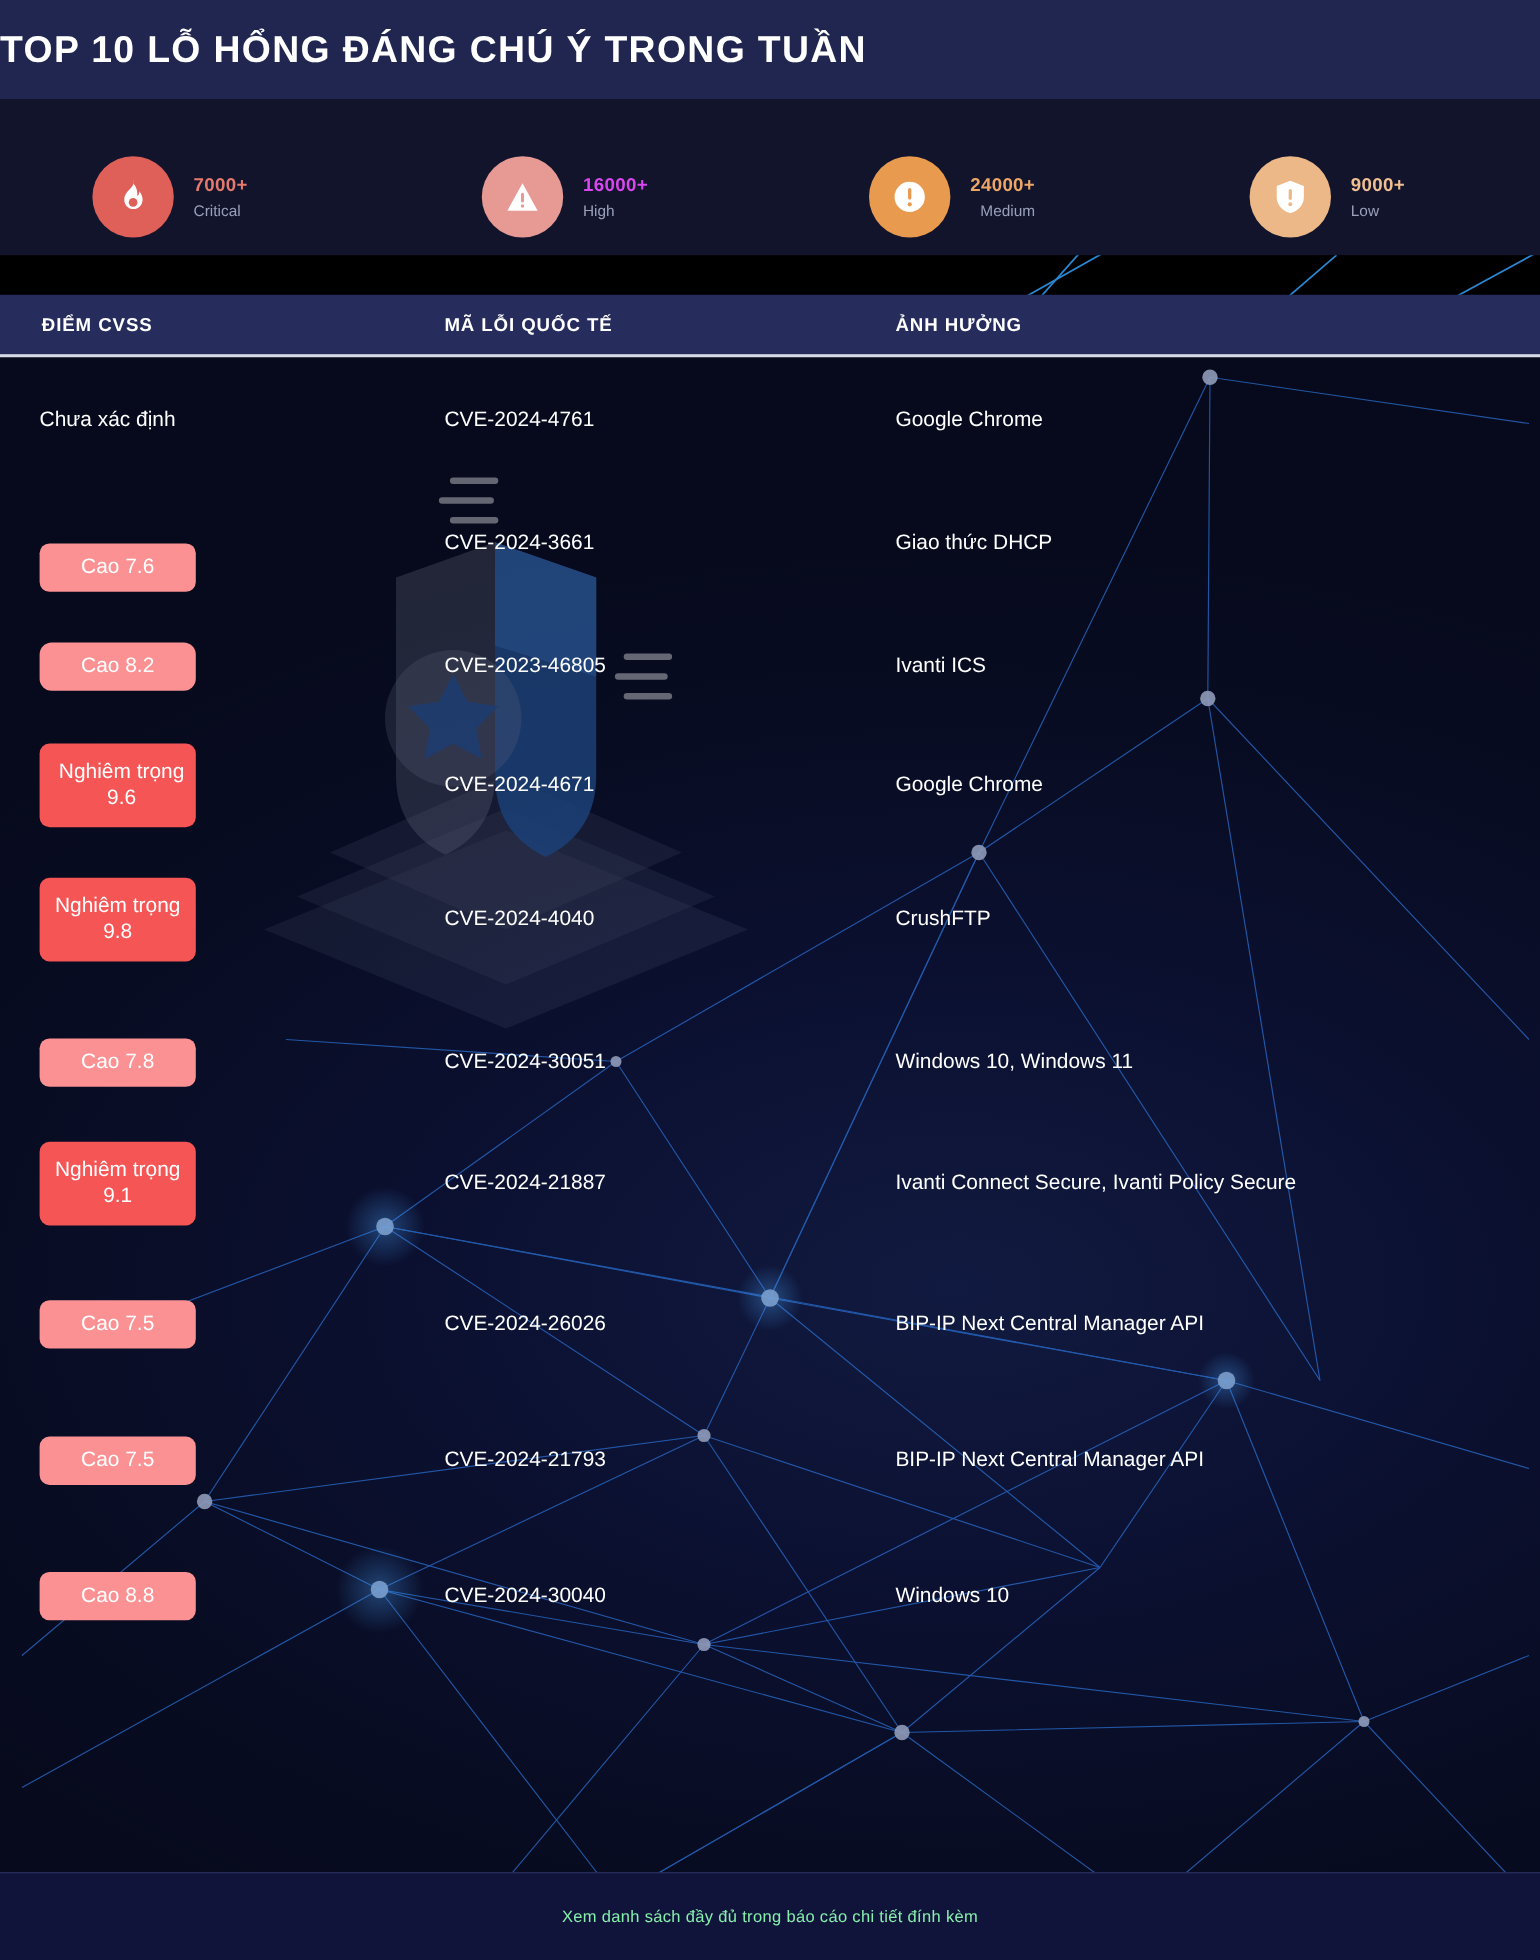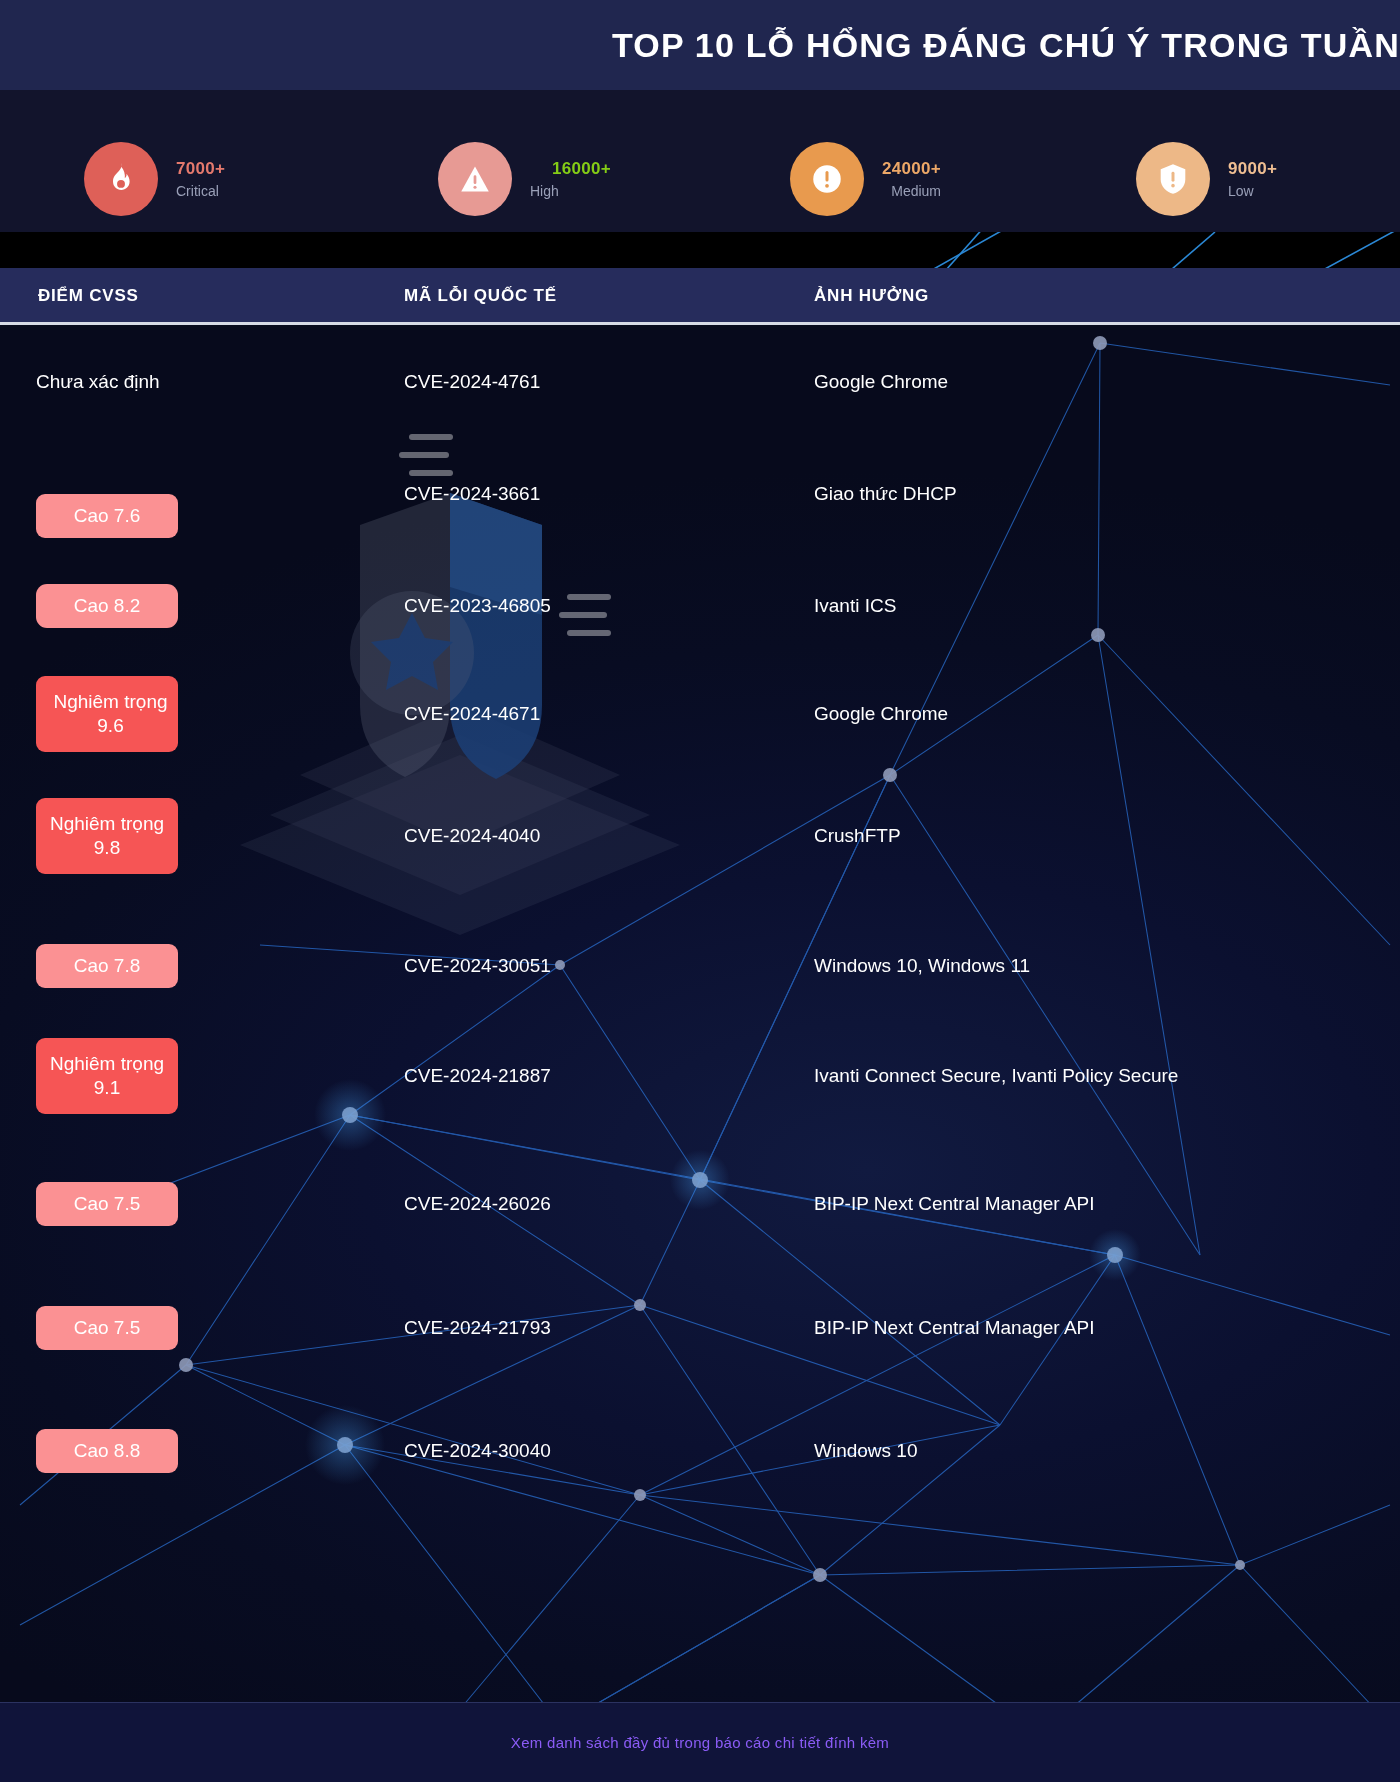--- a/index.html
+++ b/index.html
@@ -17,21 +17,21 @@
     overflow:hidden;
     background:#0d0f27;
   }
 
   
   .titlebar {
     position:absolute; left:0; top:0;
     width:1400px; height:90px;
     background:#20264f;
     border-radius:0 0 0 0;
-    display:flex; align-items:center; justify-content:flex-end;
+    display:flex; align-items:center; justify-content:flex-start;
   }
   .titlebar .title {
     color:#ffffff;
     font-size:34px;
     font-weight:bold;
     letter-spacing:1.2px;
     text-align:center;
     white-space:nowrap;
   }
 
@@ -136,21 +136,21 @@
 
   
   .footer {
     position:absolute; left:0; bottom:0;
     width:1400px; height:80px;
     background:#10143a;
     display:flex; align-items:center; justify-content:center;
     border-top:1px solid #2b3260;
   }
   .footer .ftxt {
-    color:#8b5cf6; font-size:15px; letter-spacing:.3px;
+    color:#86efac; font-size:15px; letter-spacing:.3px;
   }
 </style>
 </head>
 <body>
 
 <div class="page">
 
   <div class="titlebar">
     <div class="title">TOP 10 LỖ HỔNG ĐÁNG CHÚ Ý TRONG TUẦN</div>
   </div>
@@ -172,21 +172,21 @@
 
     <div class="stat stat-1">
       <div class="bubble" style="background:#e79a94;">
         <svg viewBox="0 0 24 24">
             <path fill="#fff" d="M12 2 23 22H1L12 2z"></path>
             <rect x="10.9" y="9" width="2.2" height="7" rx="1.1" fill="#e79a94"></rect>
             <circle cx="12" cy="18.6" r="1.25" fill="#e79a94"></circle>
           </svg>
       </div>
       <div class="txt">
-        <div class="num" style="color:#84cc16;margin-left:22px;">16000+</div>
+        <div class="num" style="color:#d946ef;">16000+</div>
         <div class="lbl">High</div>
       </div>
     </div>
 
     <div class="stat stat-2">
       <div class="bubble" style="background:#e89a4e;">
         <svg viewBox="0 0 24 24">
             <circle cx="12" cy="12" r="11" fill="#fff"></circle>
             <rect x="10.8" y="5.6" width="2.4" height="8.4" rx="1.2" fill="#e89a4e"></rect>
             <circle cx="12" cy="17.4" r="1.5" fill="#e89a4e"></circle>

